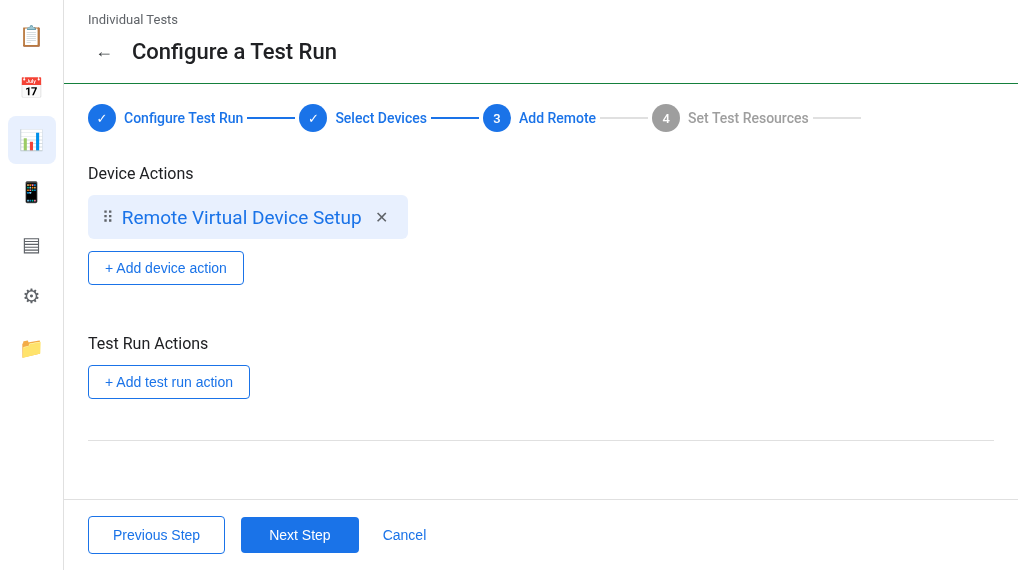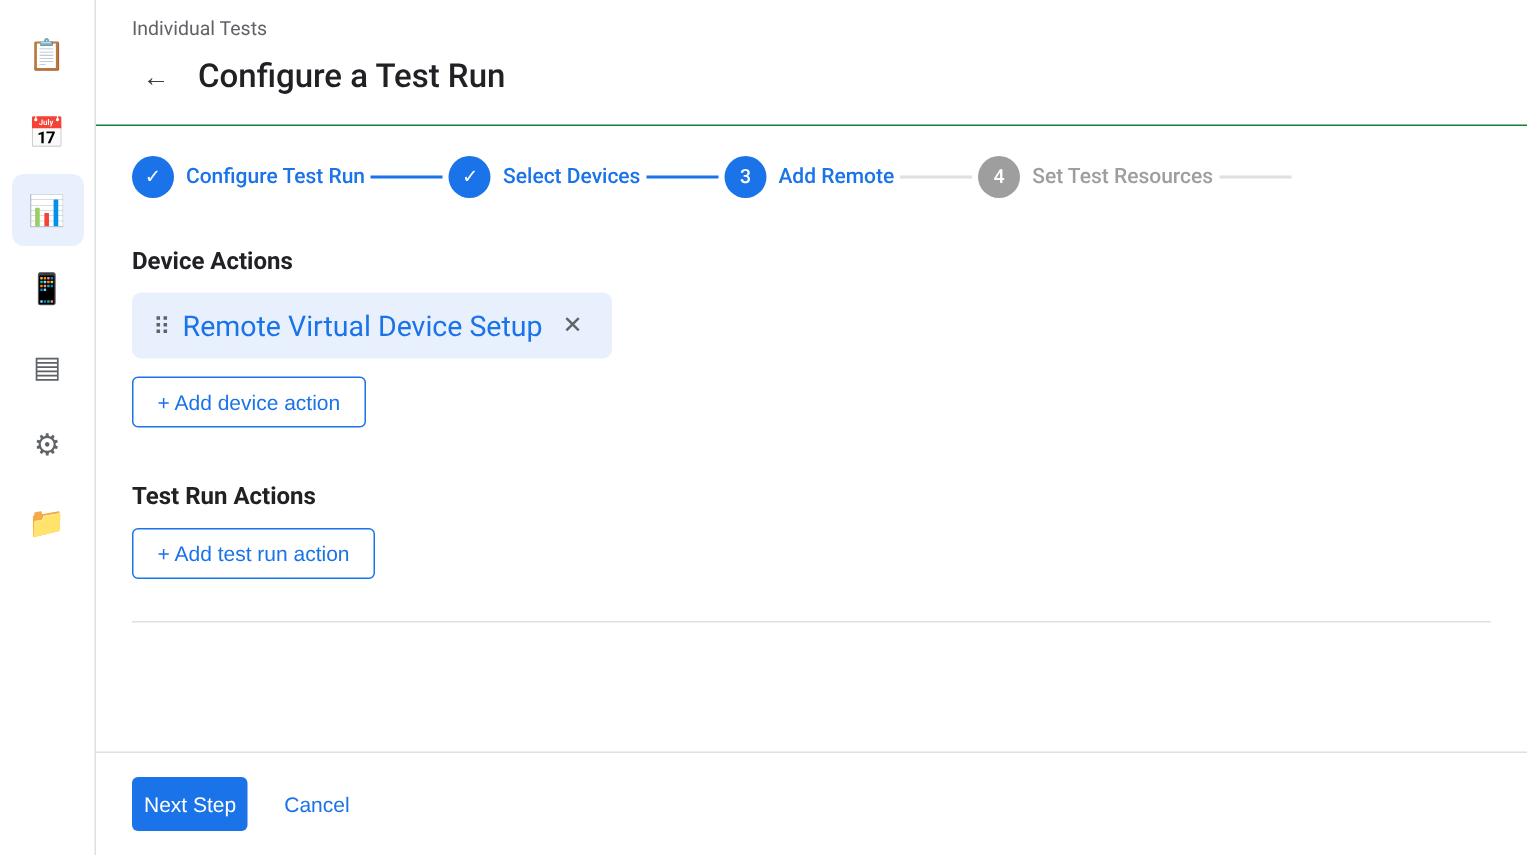--- a/index.html
+++ b/index.html
@@ -138,21 +138,21 @@
 
     
     .content {
       flex: 1;
       padding: 0 24px;
       overflow-y: auto;
     }
 
     .section-title {
       font-size: 16px;
-      font-weight: 700;
+      font-weight: 400;
       color: #202124;
       margin-top: 16px;
       margin-bottom: 12px;
     }
 
     
     .action-chip {
       display: inline-flex;
       align-items: center;
       gap: 8px;
@@ -194,21 +194,21 @@
       align-items: center;
       gap: 4px;
       border: 1px solid #1a73e8;
       background: #fff;
       color: #1a73e8;
       border-radius: 4px;
       padding: 8px 16px;
       font-size: 14px;
       font-weight: 500;
       cursor: pointer;
-      margin-bottom: 20px;
+      margin-bottom: 33px;
     }
 
     
     .divider {
       height: 1px;
       background: #e0e0e0;
       margin: 8px 0 16px 0;
     }
 
     
@@ -223,21 +223,21 @@
       padding: 10px 24px;
       border: 1px solid #1a73e8;
       background: #fff;
       color: #1a73e8;
       border-radius: 4px;
       font-size: 14px;
       font-weight: 500;
       cursor: pointer;
     }
     .btn-next {
-      padding: 10px 8px;
+      padding: 10px 28px;
       border: none;
       background: #1a73e8;
       color: #fff;
       border-radius: 4px;
       font-size: 14px;
       font-weight: 500;
       cursor: pointer;
     }
     .btn-cancel {
       border: none;
@@ -330,16 +330,17 @@
     
     <div class="section-title">Test Run Actions</div>
     <button class="add-action-btn">
       <span>+ Add test run action</span>
     </button>
 
     <div class="divider"></div>
   </div>
 
   <div class="footer">
+    <button class="btn-prev">Previous Step</button>
     <button class="btn-next">Next Step</button>
     <button class="btn-cancel">Cancel</button>
   </div>
 </div>
 
 </body></html>

